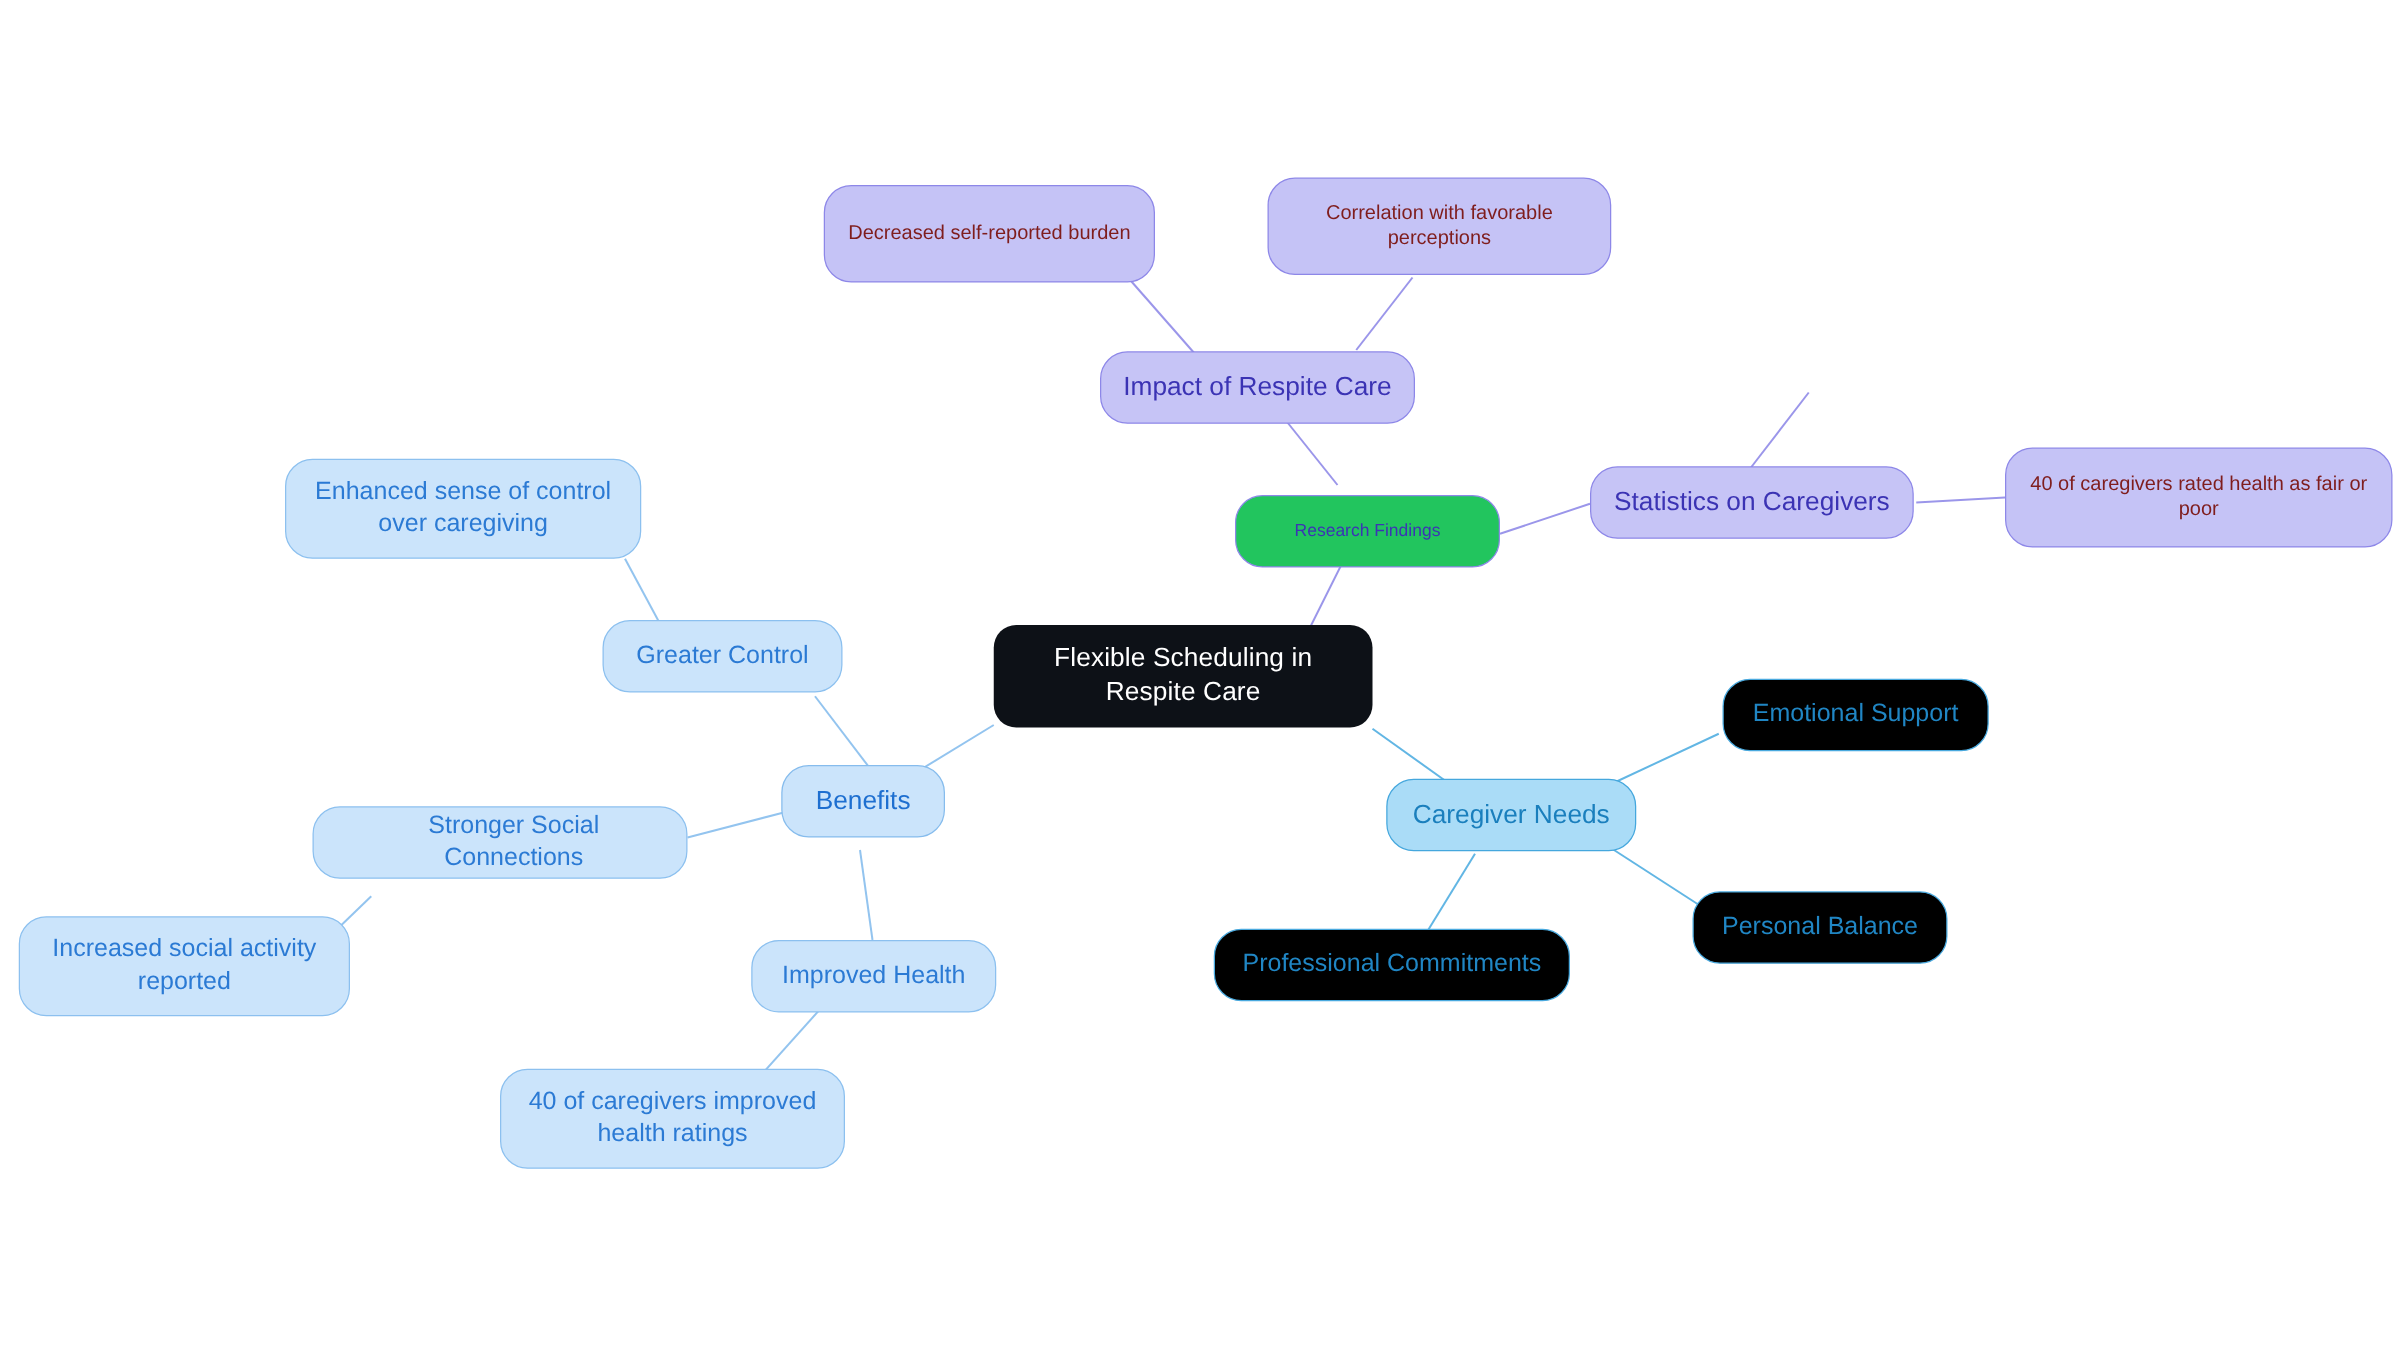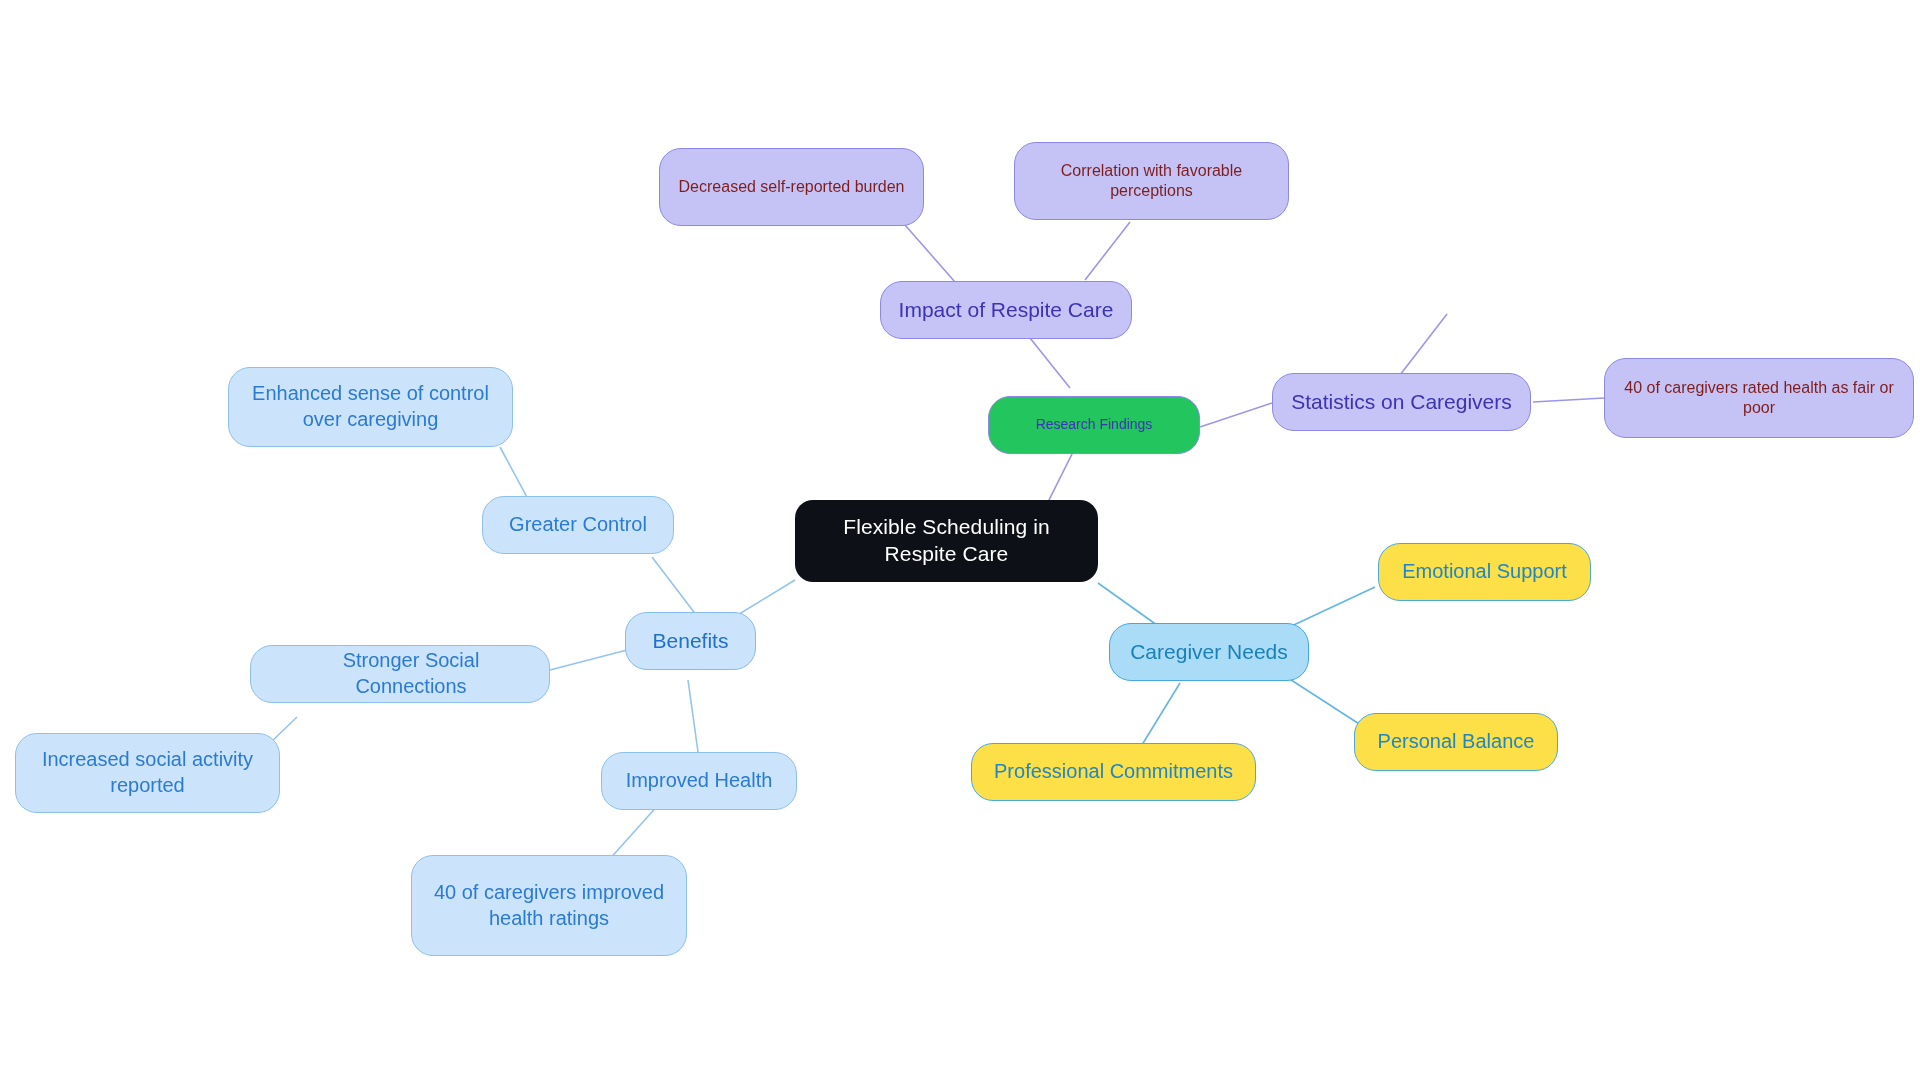--- a/index.html
+++ b/index.html
@@ -67,21 +67,21 @@
     font-size: 16px;
   }
   
   .node.b-branch {
     background: #aadcf7;
     border-color: #45a7dd;
     color: #1a7fbd;
     font-size: 21px;
   }
   .node.b-leaf {
-    background: #fde047;
+    background: #000000;
     border-color: #49a9de;
     color: #2086c4;
     font-size: 20px;
   }
   
   .node.l-branch {
     background: #cbe4fb;
     border-color: #86bced;
     color: #1e6fd0;
     font-size: 21px;
@@ -165,15 +165,15 @@
   <div class="node l-leaf" style="left:482px; top:496px; width:192px; height:58px;">Greater Control</div>
 
   <div class="node l-leaf" style="left:228px; top:367px; width:285px; height:80px;">Enhanced sense of control over caregiving</div>
 
   <div class="node l-leaf" style="left:250px; top:645px; width:300px; height:58px;padding-left:36px;">Stronger Social Connections</div>
 
   <div class="node l-leaf" style="left:15px; top:733px; width:265px; height:80px;">Increased social activity reported</div>
 
   <div class="node l-leaf" style="left:601px; top:752px; width:196px; height:58px;">Improved Health</div>
 
-  <div class="node l-leaf" style="left:411px; top:855px; width:276px; height:101px;">40 of caregivers improved health ratings</div>
+  <div class="node l-leaf" style="left:400px; top:855px; width:276px; height:80px;">40 of caregivers improved health ratings</div>
 
 </div>
 
 </body></html>

